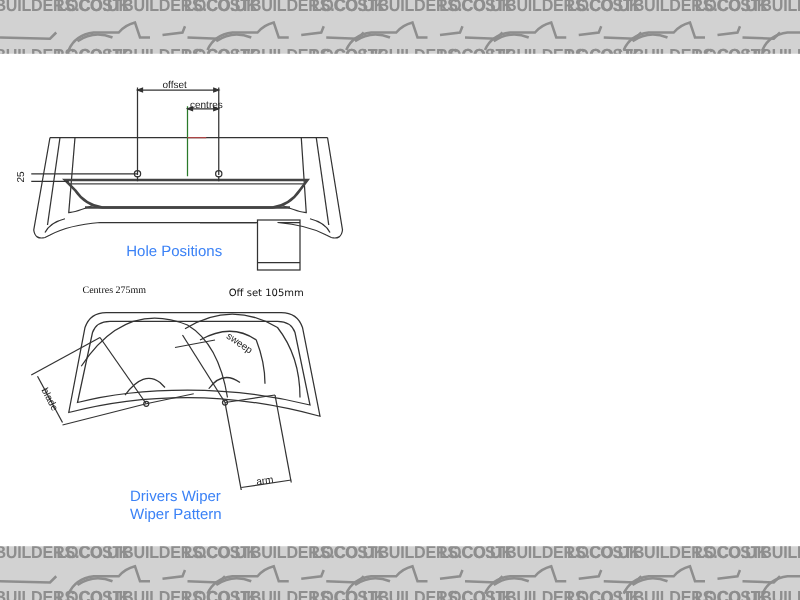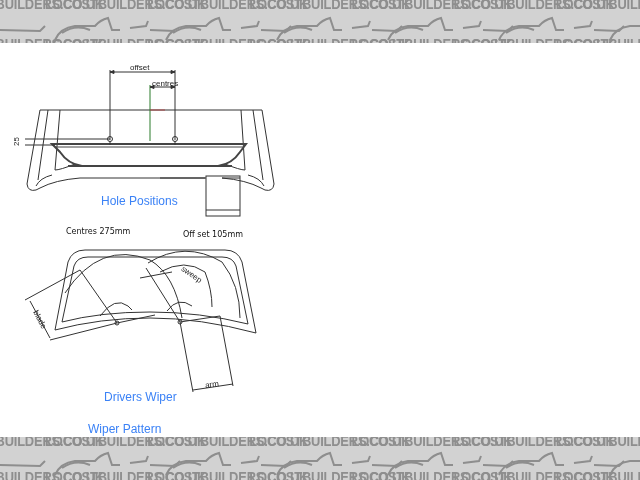--- a/index.html
+++ b/index.html
@@ -139,29 +139,29 @@
     </g>
     <line x1="140" y1="278" x2="172" y2="272"></line>
   </g>
 </svg>
 
 <div class="lbl small" style="left:130px; top:63px;">offset</div>
 <div class="lbl small" style="left:152px; top:79px;">centres</div>
 <div class="lbl small" style="left:12px; top:137px; transform:rotate(-90deg);">25</div>
 <div class="lbl title" style="left:101px; top:194px;">Hole Positions</div>
 
-<div class="lbl note" style="left:66px; top:227px;">Centres 275mm</div>
+<div class="lbl note" style="left:66px; top:227px;font-family:Liberation Serif, serif;">Centres 275mm</div>
 <div class="lbl note" style="left:143px; top:230px;margin-left:40px;">Off set 105mm</div>
 
 <div class="lbl small" style="left:180px; top:270px; transform:rotate(35deg);">sweep</div>
 <div class="lbl small" style="left:30px; top:315px; transform:rotate(62deg);">blade</div>
 <div class="lbl small" style="left:205px; top:380px; transform:rotate(-8deg);">arm</div>
 
 <div class="lbl title" style="left:104px; top:390px;">Drivers Wiper</div>
-<div class="lbl title" style="left:88px; top:404px;margin-top:18px;">Wiper Pattern</div>
+<div class="lbl title" style="left:104px; top:404px;">Wiper Pattern</div>
 
 <div class="band bottom">
   <div class="band-row" style="top:-4px;">
     <span>LOCOSTBUILDERS.CO.UK</span><span>LOCOSTBUILDERS.CO.UK</span><span>LOCOSTBUILDERS.CO.UK</span><span>LOCOSTBUILDERS.CO.UK</span><span>LOCOSTBUILDERS.CO.UK</span><span>LOCOSTBUILDERS.CO.UK</span><span>LOCOSTBUILDERS.CO.UK</span>
   </div>
   <svg width="640" height="43">
     <g fill="none" stroke="#8e8e8e" stroke-width="2">
       <path d="M0 28 L40 29 L45 24"></path>
       <path d="M55 38 Q60 26 75 24 L95 24 Q100 18 108 16 L112 28 L120 28"></path>
       <path d="M62 31 Q75 22 90 28"></path>

